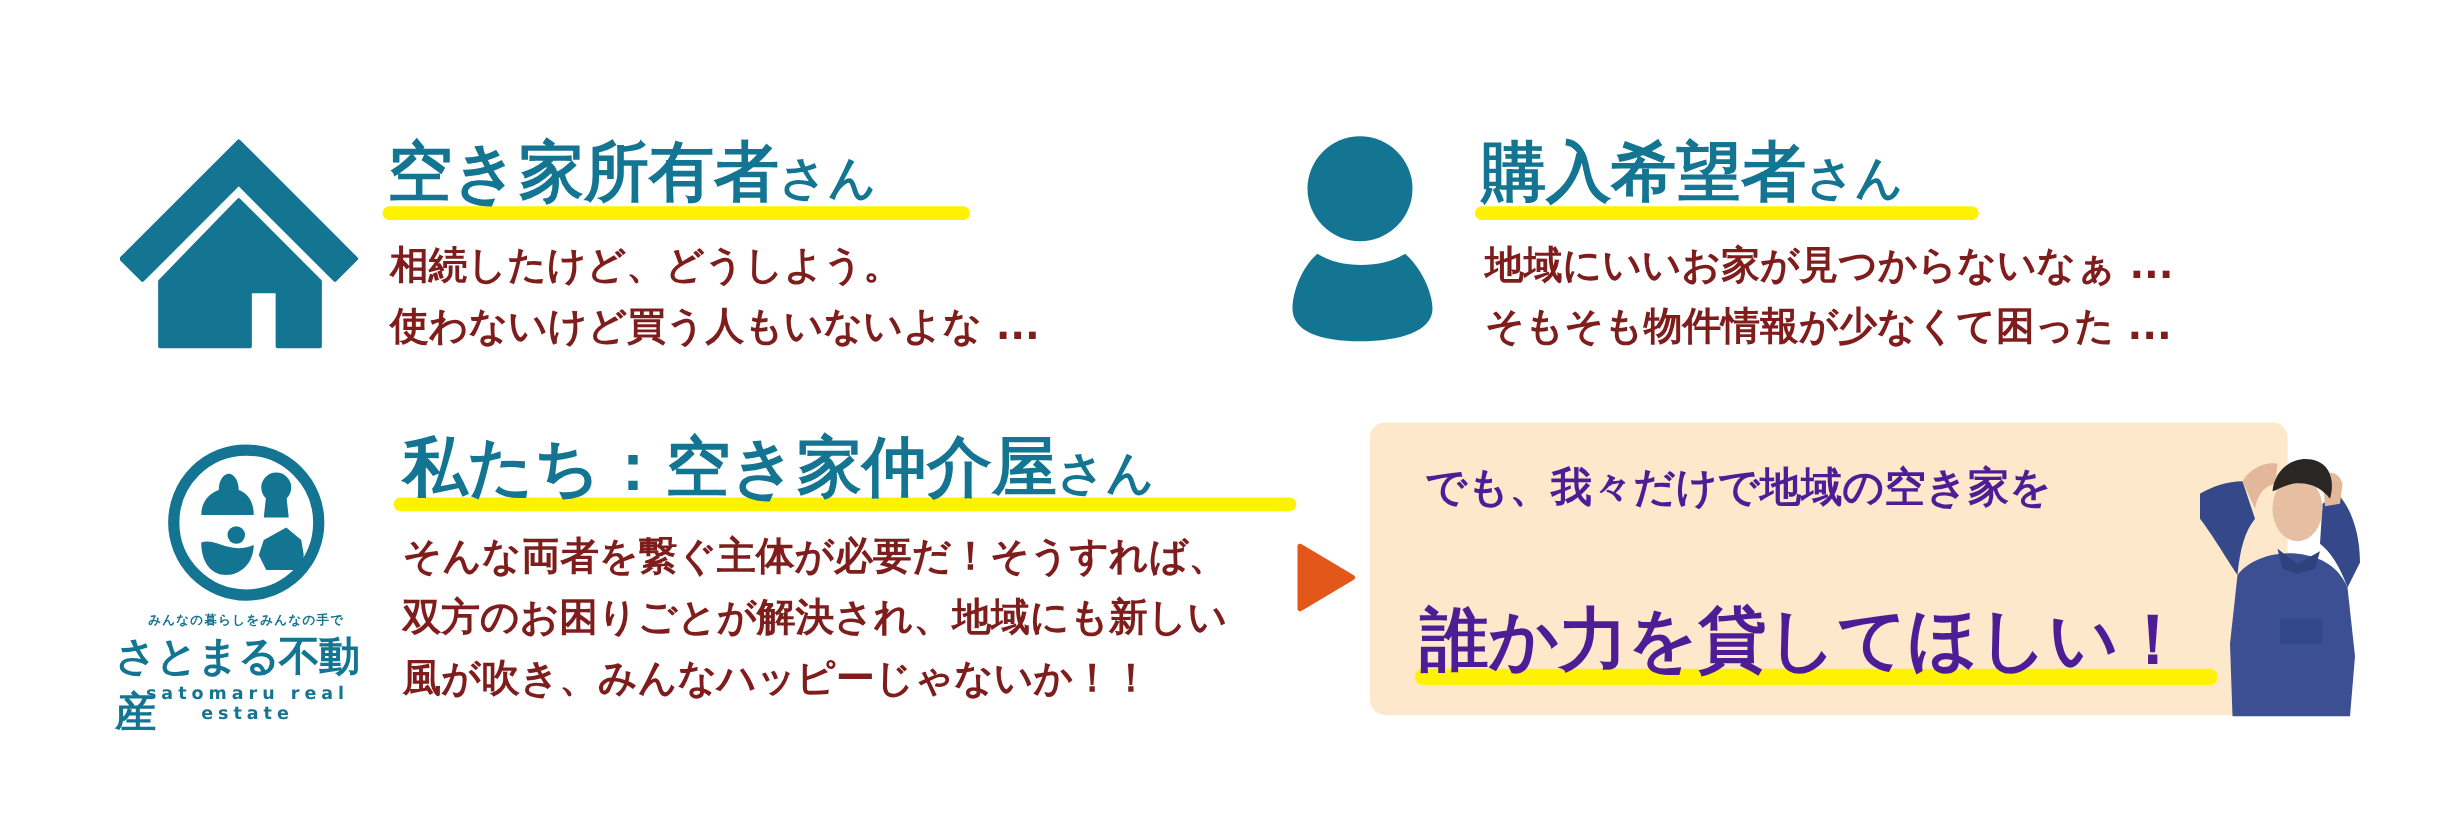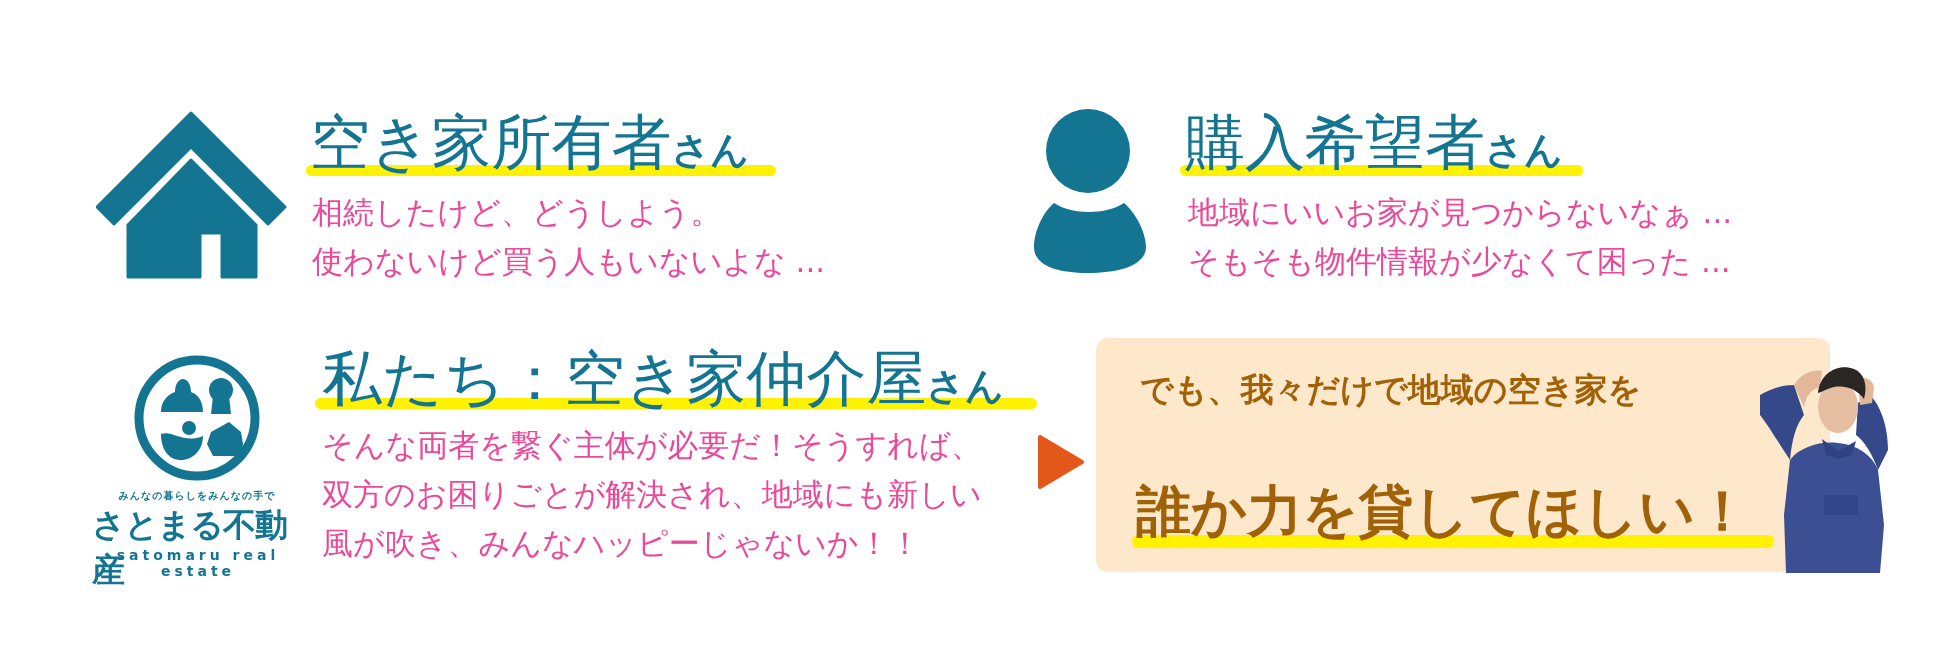--- a/index.html
+++ b/index.html
@@ -6,35 +6,35 @@
   body {
     width: 1950px; height: 663px; background: #ffffff; position: relative; overflow: hidden;
     font-family: "DejaVu Sans", "Liberation Sans", sans-serif;
     color: #137591;
   }
   .abs { position: absolute; }
   .title {
     position: absolute; font-weight: 900; white-space: nowrap; color: #137591;
     letter-spacing: 0px; line-height: 1;
   }
-  .title .big { font-size: 60px; font-weight: normal; }
+  .title .big { font-size: 52px; font-weight: bold; }
   .title .small { font-size: 38px; font-weight: bold; }
   .hl {
     position: absolute; height: 11px; background: #fff200; border-radius: 6px; z-index: 0;
   }
   .title { z-index: 1; }
   .body-text {
-    position: absolute; font-weight: normal; white-space: nowrap; color: #ec4899;
+    position: absolute; font-weight: bold; white-space: nowrap; color: #7f1d1d;
     font-size: 31px; line-height: 49px; z-index: 1;
   }
   .card {
     position: absolute; left: 1096px; top: 338px; width: 734px; height: 234px;
     background: #fde8cc; border-radius: 12px;
   }
-  .orange { color: #a16207; }
+  .orange { color: #4c1d95; }
   .card-text {
     position: absolute; font-weight: bold; white-space: nowrap; font-size: 33px; line-height: 48px;
     z-index: 2;
   }
   .card-em {
     position: absolute; font-weight: bold; white-space: nowrap; font-size: 55px; line-height: 1; z-index: 2;
   }
   .logo-tag { font-size: 10px; font-weight: bold; letter-spacing: 1px; }
   .logo-brand { font-size: 33px; font-weight: bold; letter-spacing: -1px; }
   .logo-en { font-size: 14px; font-weight: bold; letter-spacing: 4px; }

